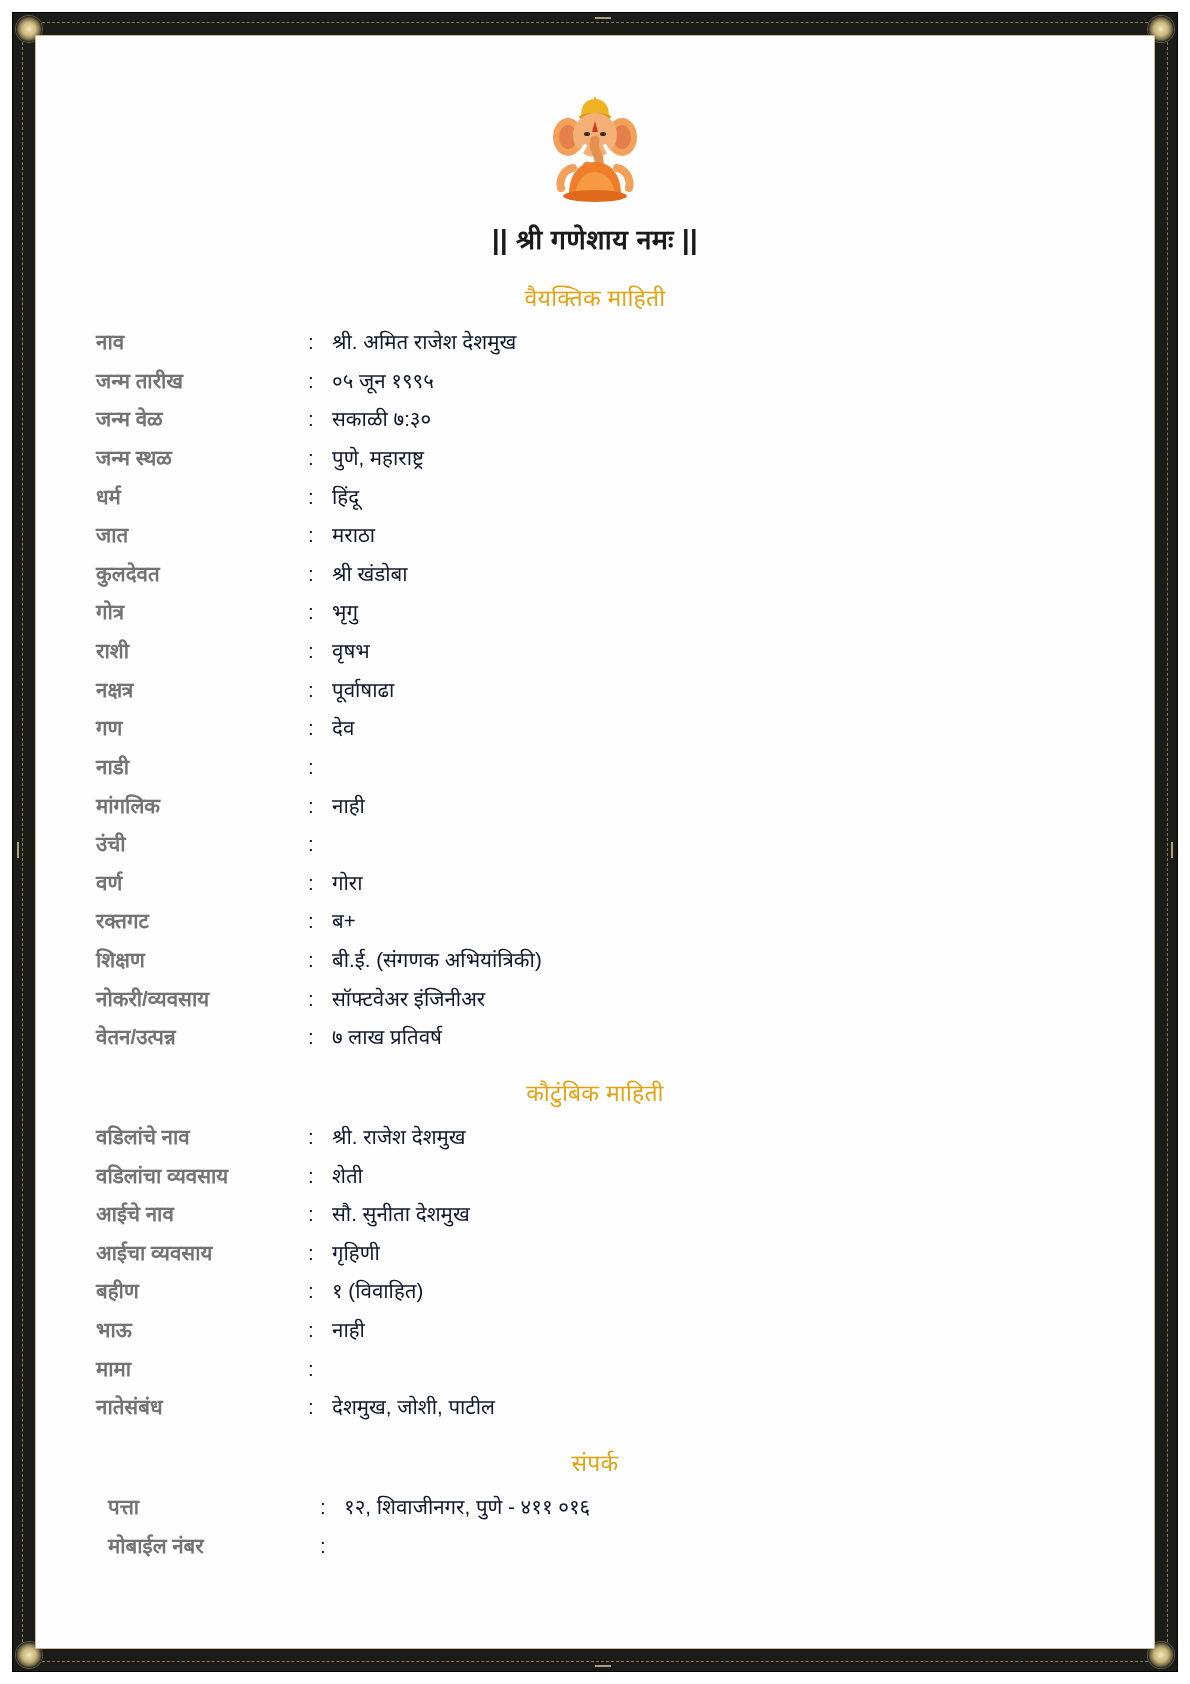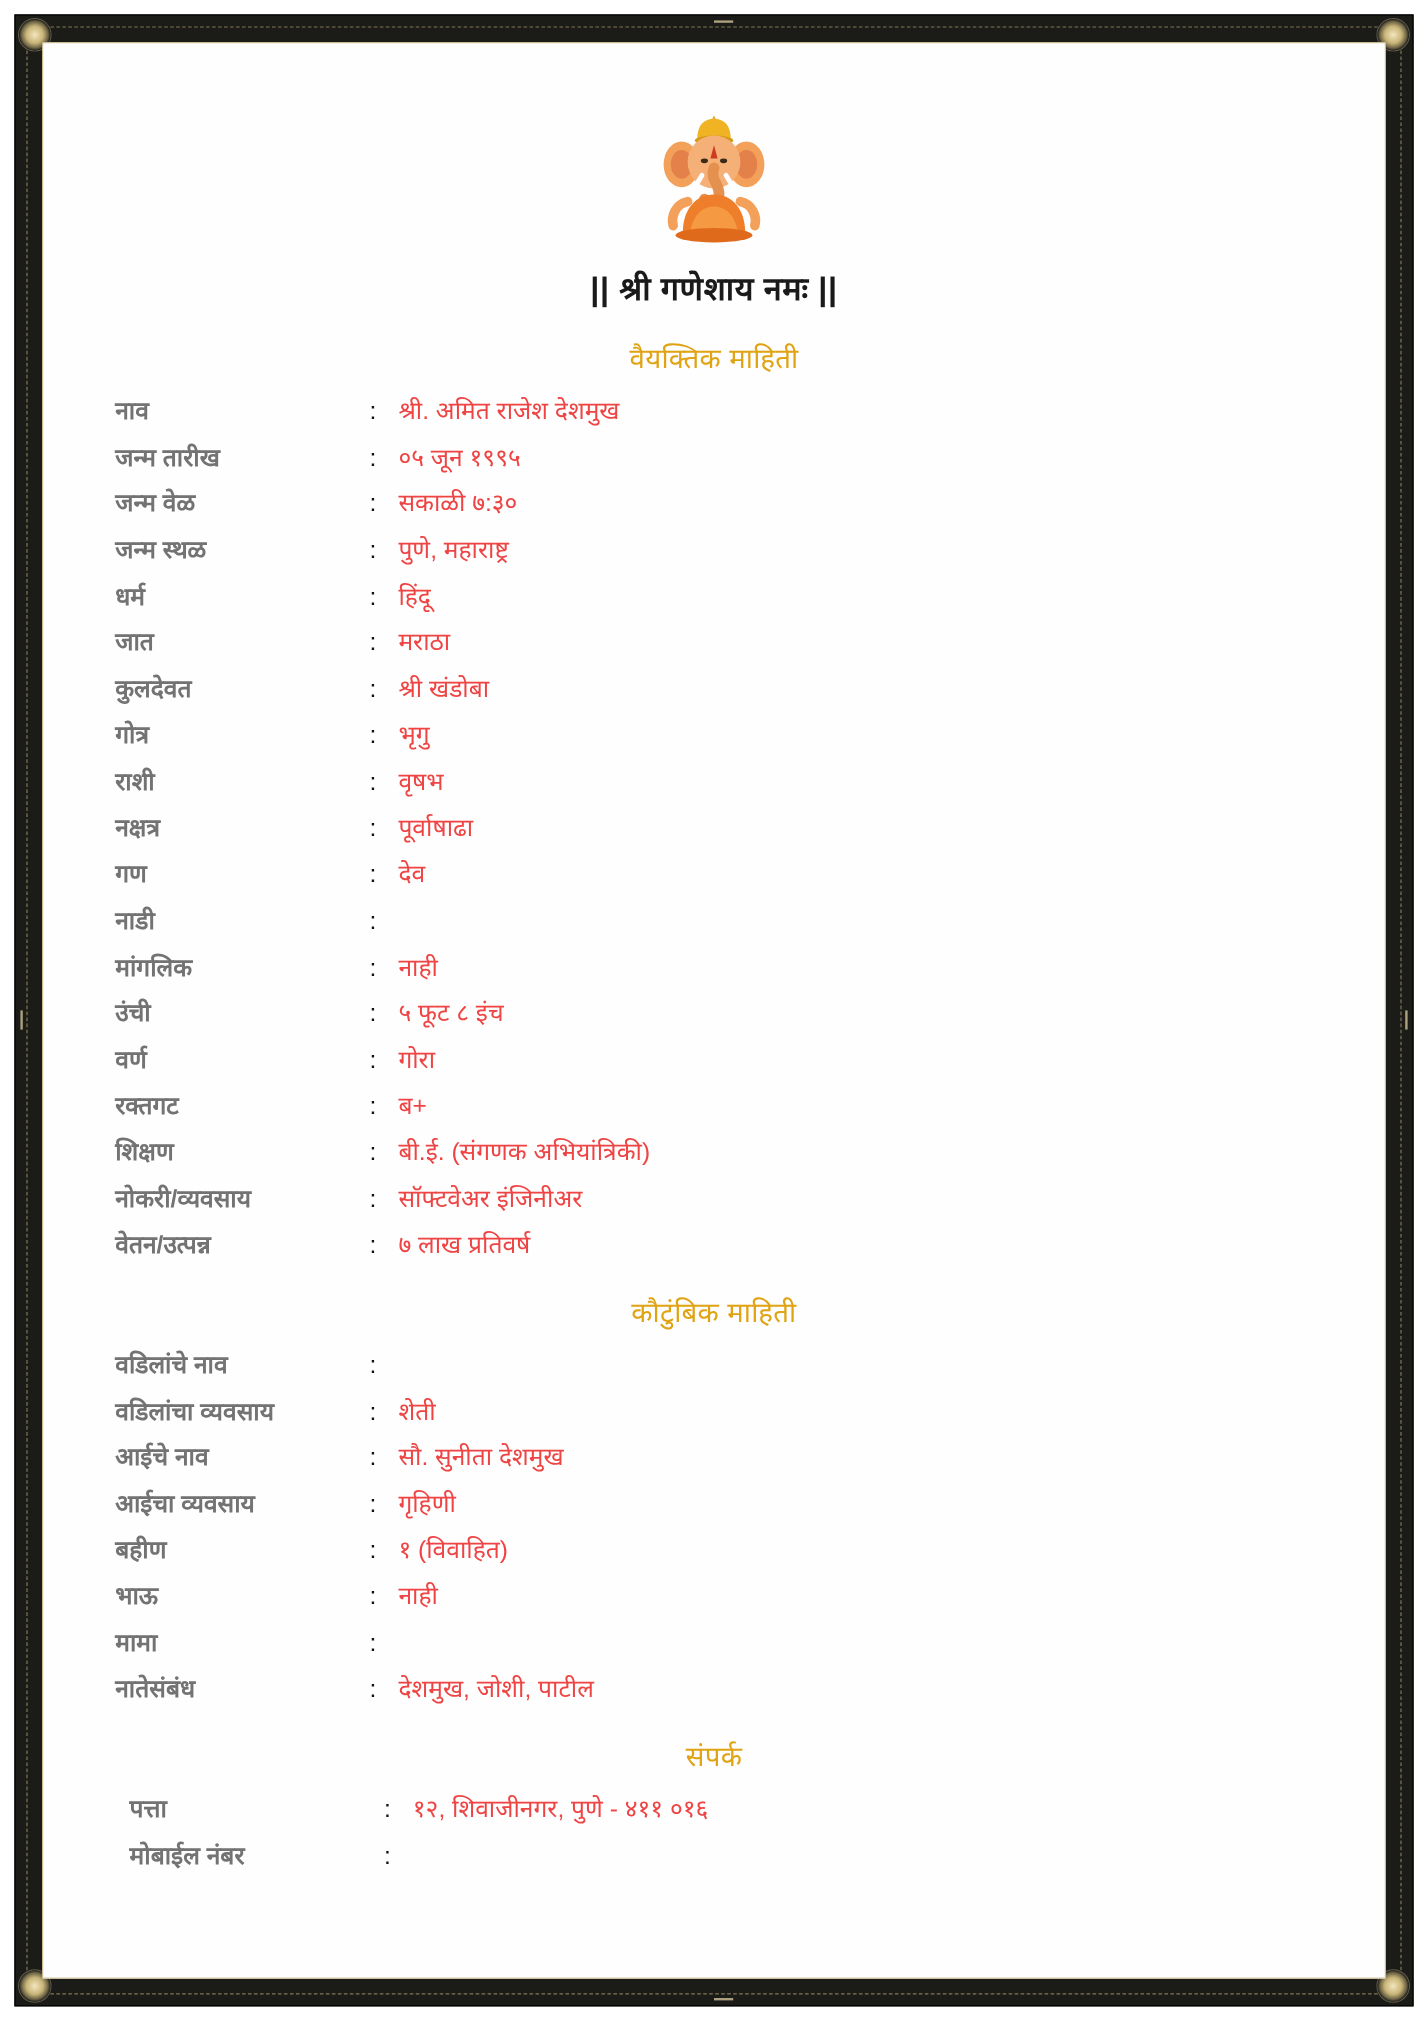--- a/index.html
+++ b/index.html
@@ -133,21 +133,21 @@
     font-weight: bold;
     color: #737373;
   }
   .row .colon {
     width: 24px;
     flex: 0 0 24px;
     color: #111;
   }
   .row .value {
     flex: 1 1 auto;
-    color: #ef4444;
+    color: #0f172a;
   }
 
   .block-personal { margin-top: 2px; }
   .block-family { margin-top: 2px; }
   .block-contact { margin-top: 2px; margin-left: 12px; }
 </style>
 </head>
 <body>
 
 <div class="page">
@@ -267,21 +267,20 @@
             <div class="colon">:</div>
           </div>
           <div class="row">
             <div class="label">मांगलिक</div>
             <div class="colon">:</div>
             <div class="value">नाही</div>
           </div>
           <div class="row">
             <div class="label">उंची</div>
             <div class="colon">:</div>
-            <div class="value">५ फूट ८ इंच</div>
           </div>
           <div class="row">
             <div class="label">वर्ण</div>
             <div class="colon">:</div>
             <div class="value">गोरा</div>
           </div>
           <div class="row">
             <div class="label">रक्तगट</div>
             <div class="colon">:</div>
             <div class="value">ब+</div>
@@ -301,20 +300,21 @@
             <div class="colon">:</div>
             <div class="value">७ लाख प्रतिवर्ष</div>
           </div>
         </div>
 
         <div class="section-title tight">कौटुंबिक माहिती</div>
         <div class="rows block-family">
           <div class="row">
             <div class="label">वडिलांचे नाव</div>
             <div class="colon">:</div>
+            <div class="value">श्री. राजेश देशमुख</div>
           </div>
           <div class="row">
             <div class="label">वडिलांचा व्यवसाय</div>
             <div class="colon">:</div>
             <div class="value">शेती</div>
           </div>
           <div class="row">
             <div class="label">आईचे नाव</div>
             <div class="colon">:</div>
             <div class="value">सौ. सुनीता देशमुख</div>

